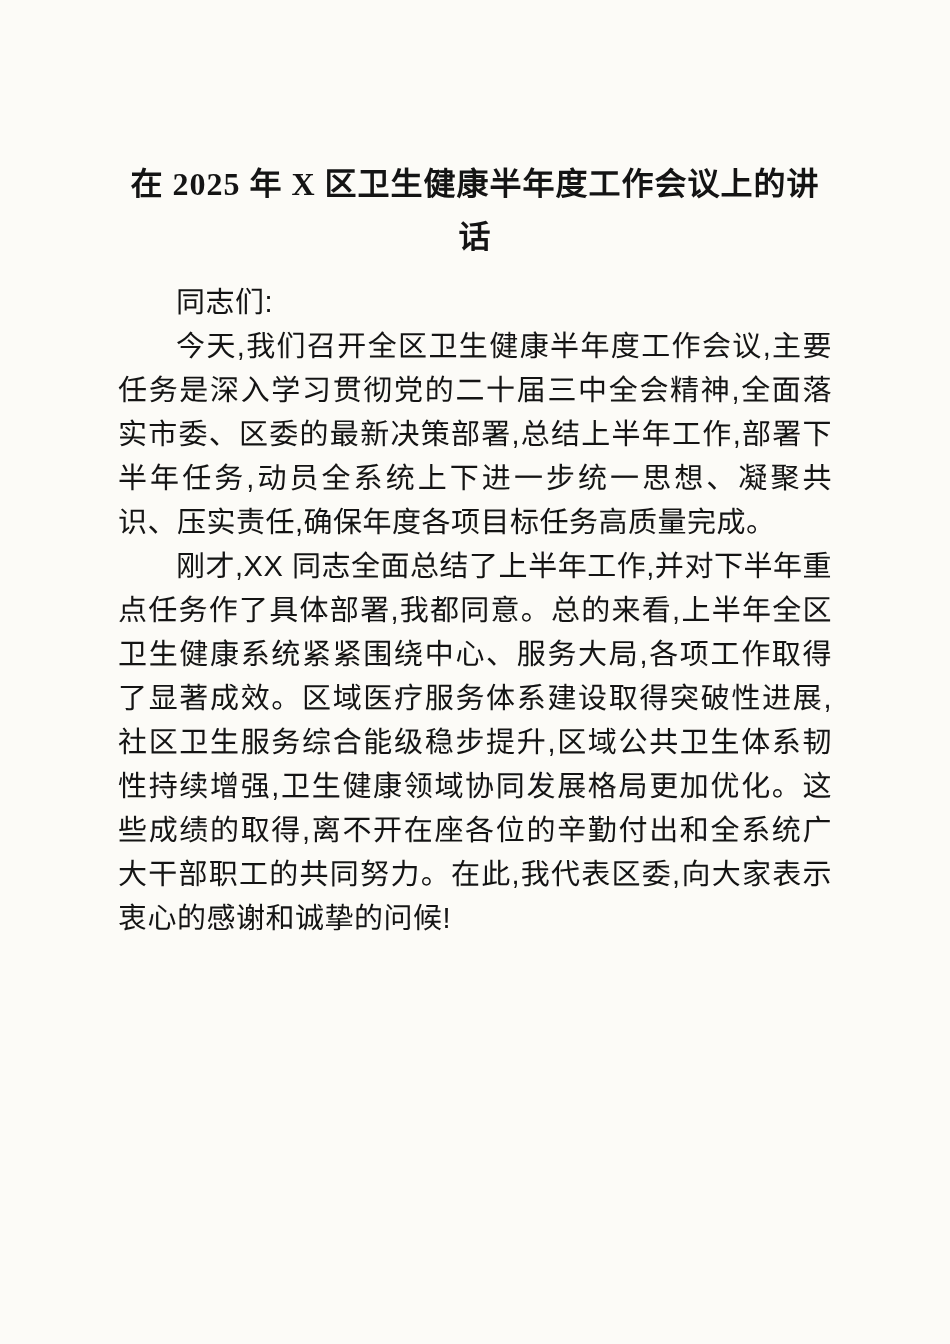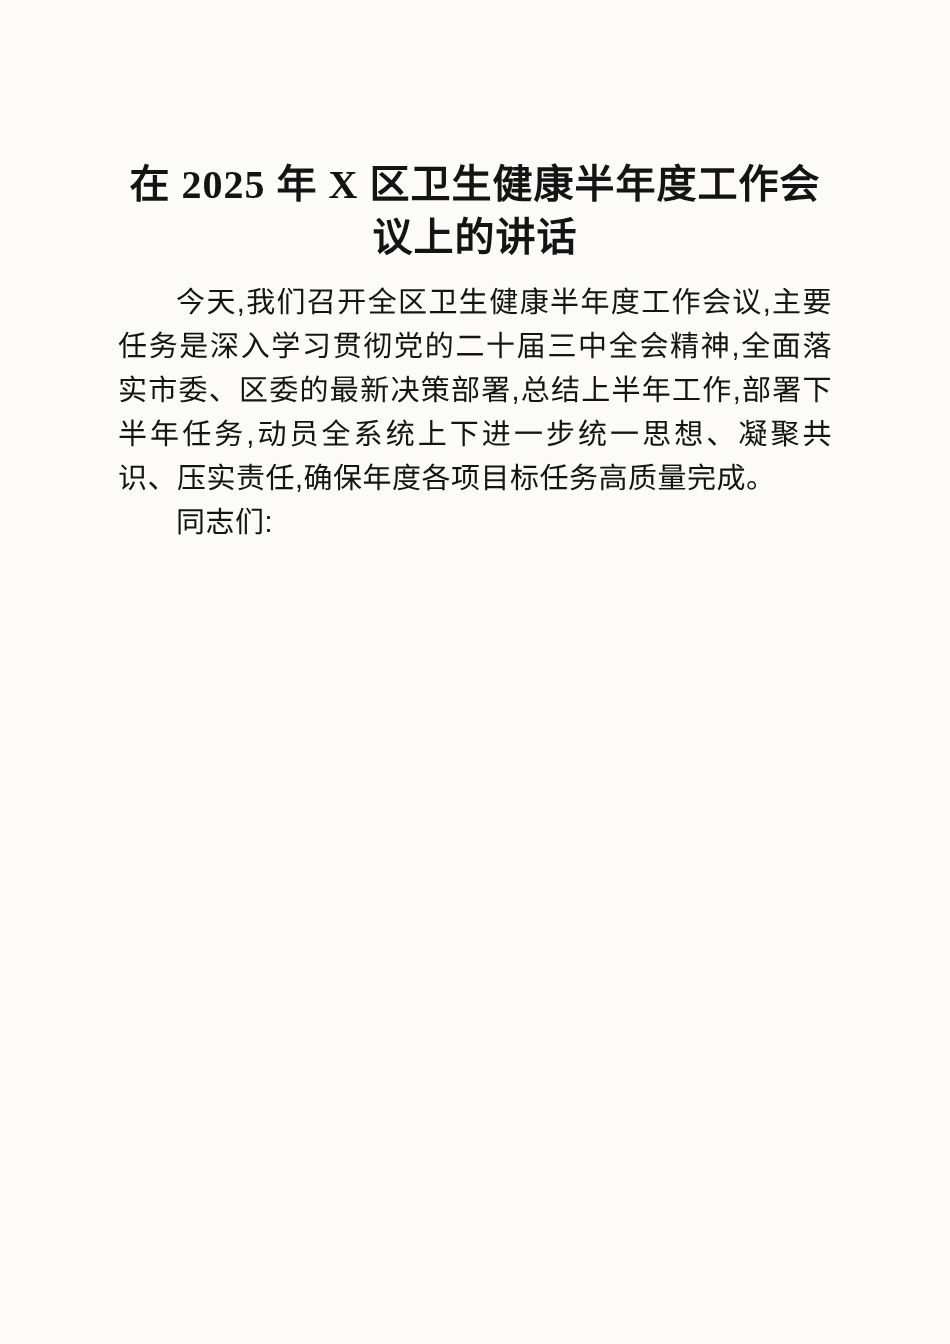--- a/index.html
+++ b/index.html
@@ -16,21 +16,21 @@
     box-sizing: border-box;
   }
   .content {
     box-sizing: border-box;
     padding: 158px 118px 0 118px;
   }
   .doc-title {
     margin: 0 0 16px 0;
     font-family: "Liberation Serif", "DejaVu Serif", serif;
     font-weight: bold;
-    font-size: 40px;
+    font-size: 32px;
     line-height: 53px;
     text-align: center;
     letter-spacing: 1px;
   }
   .doc-para {
     margin: 0;
     font-family: "Liberation Sans", "DejaVu Sans", sans-serif;
     font-size: 29px;
     line-height: 44px;
     text-align: justify;
@@ -38,16 +38,17 @@
     text-indent: 2em;
     letter-spacing: 0.5px;
   }
 </style>
 </head>
 <body>
 
 <div class="page" style="background: rgb(252, 251, 247); color: rgb(20, 20, 20);">
   <div class="content">
     <h1 class="doc-title">在 2025 年 X 区卫生健康半年度工作会议上的讲话</h1>
+    <p class="doc-para">同志们:</p>
     <p class="doc-para">今天,我们召开全区卫生健康半年度工作会议,主要任务是深入学习贯彻党的二十届三中全会精神,全面落实市委、区委的最新决策部署,总结上半年工作,部署下半年任务,动员全系统上下进一步统一思想、凝聚共识、压实责任,确保年度各项目标任务高质量完成。</p>
-    <p class="doc-para">同志们:</p>
+    <p class="doc-para">刚才,XX 同志全面总结了上半年工作,并对下半年重点任务作了具体部署,我都同意。总的来看,上半年全区卫生健康系统紧紧围绕中心、服务大局,各项工作取得了显著成效。区域医疗服务体系建设取得突破性进展,社区卫生服务综合能级稳步提升,区域公共卫生体系韧性持续增强,卫生健康领域协同发展格局更加优化。这些成绩的取得,离不开在座各位的辛勤付出和全系统广大干部职工的共同努力。在此,我代表区委,向大家表示衷心的感谢和诚挚的问候!</p>
   </div>
 </div>
 
 </body></html>

